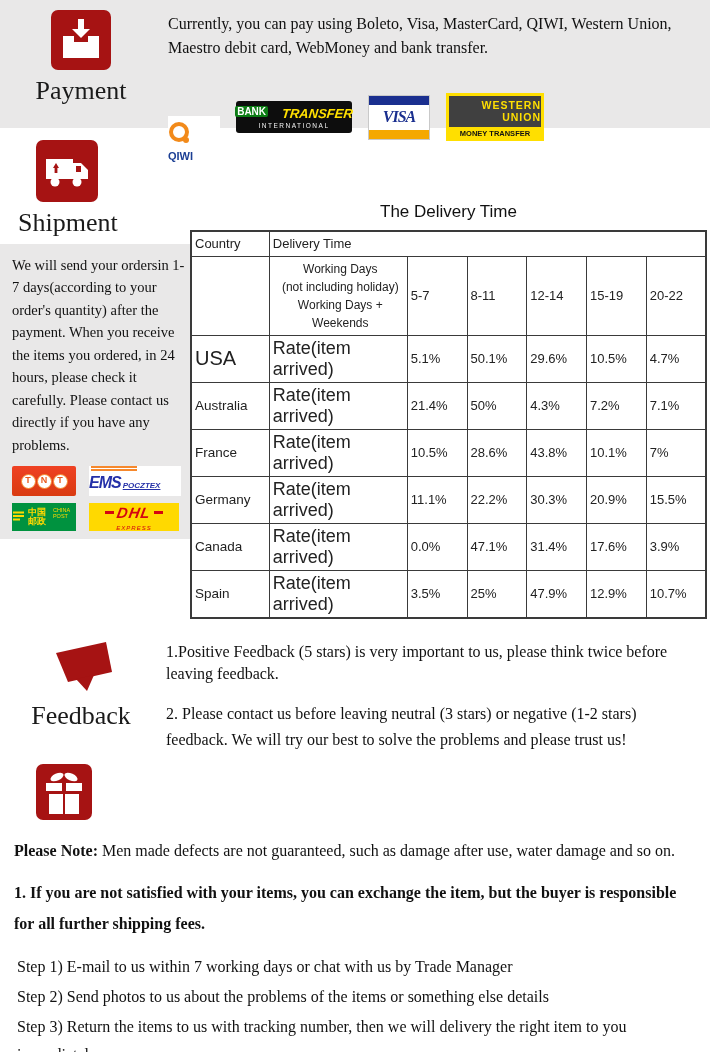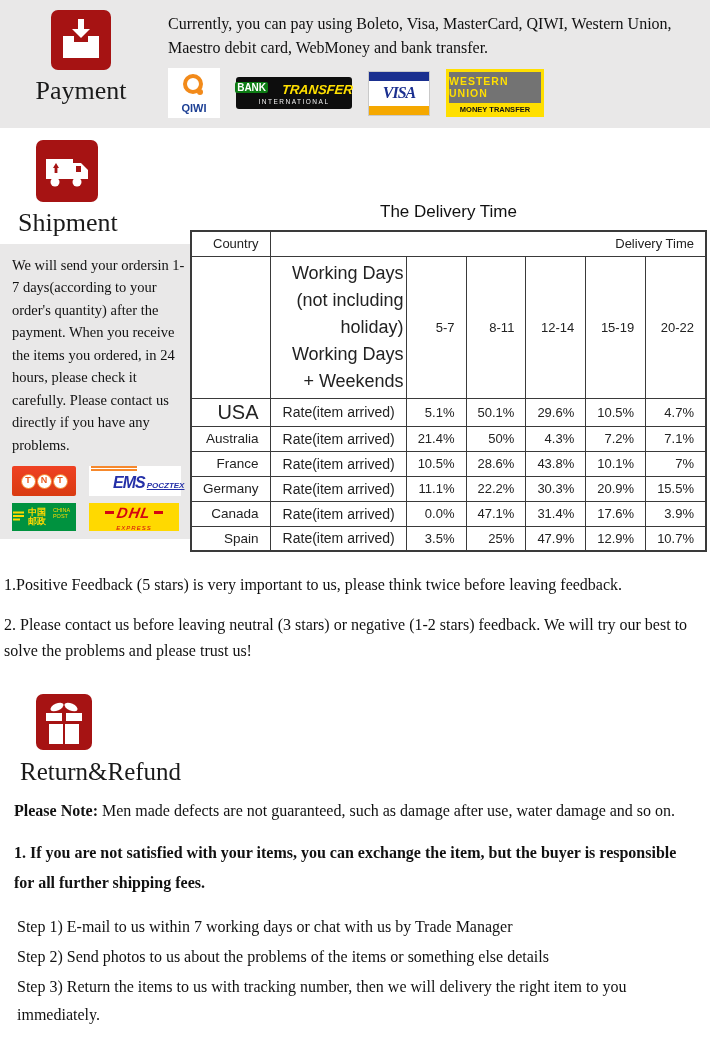--- a/index.html
+++ b/index.html
@@ -23,75 +23,75 @@
   .badge-col { width:162px; flex-shrink:0; display:flex; flex-direction:column; align-items:center; }
   .badge-label { font-size:26px; color:#1a1a1a; margin-top:2px; }
 
   
   .payment { background:#e9e8e8; height:128px; display:flex; padding-top:10px; }
   .payment-right { flex:1; padding:2px 14px 0 6px; }
   .payment-text { font-size:16px; line-height:1.5; padding-right:2px; }
   .logo-row { display:flex; align-items:center; gap:16px; margin-top:8px; }
 
   
-  .logo-qiwi { width:52px; height:50px; background:#fff; display:flex; flex-direction:column; align-items:center; justify-content:center; }
+  .logo-qiwi { width:52px; height:50px; background:#fff; display:flex; flex-direction:column; justify-content:center;margin-top:48px; }
   .logo-qiwi .q-text { color:#1c3f94; font-family:"Liberation Sans",sans-serif; font-weight:bold; font-size:11px; margin-top:1px; }
   .logo-bank { width:116px; height:32px; background:#0d0d0d; border-radius:3px; display:flex; flex-direction:column; align-items:center; justify-content:center; }
   .bank-row { display:flex; align-items:flex-start; gap:14px; }
   .bank-word { background:#0c7c14; color:#fff; font-family:"Liberation Sans",sans-serif; font-weight:bold; font-size:10px; padding:0 2px; border-radius:2px; }
   .transfer-word { color:#ffe000; font-family:"Liberation Sans",sans-serif; font-weight:bold; font-style:italic; font-size:13px; transform:skewX(-6deg); }
   .intl-word { color:#f2f2f2; font-family:"Liberation Sans",sans-serif; font-size:6.5px; letter-spacing:1.5px; margin-top:1px; }
   .logo-visa { width:62px; height:45px; background:#fff; border:1px solid #c9c9c9; display:flex; flex-direction:column; }
   .visa-band-top { height:9px; background:#1a2f8f; }
   .visa-mid { flex:1; display:flex; align-items:center; justify-content:center; }
   .visa-mid span { color:#1a2f8f; font-weight:bold; font-style:italic; font-size:16px; letter-spacing:-1px; }
   .visa-band-bot { height:9px; background:#f5a800; }
   .logo-wu { width:98px; height:48px; background:#ffdf00; display:flex; flex-direction:column; align-items:center; justify-content:center; padding:3px; }
-  .wu-black { background:#737373; width:100%; flex:1; display:flex; flex-direction:column; align-items:flex-start; justify-content:center; }
+  .wu-black { background:#404040; width:100%; flex:1; display:flex; flex-direction:column; align-items:flex-end; justify-content:center; }
   .wu-black span { color:#ffdf00; font-family:"Liberation Sans",sans-serif; font-weight:bold; font-size:10.5px; line-height:1.05; letter-spacing:1px; }
   .wu-sub { color:#111; font-family:"Liberation Sans",sans-serif; font-weight:bold; font-size:7.5px; margin-top:2px; }
 
   
   .shipment { display:flex; margin-top:12px; }
   .ship-left { width:190px; flex-shrink:0; }
   .ship-head { padding-left:36px; }
   .ship-head .badge-label { margin-left:-18px; }
   .ship-head-inner { display:flex; flex-direction:column; }
   .ship-note {
     background:#e9e8e8; margin-top:6px; padding:10px 4px 8px 12px;
     font-size:14.5px; line-height:1.55; min-height:278px;
   }
   .carrier-grid { display:grid; grid-template-columns:auto auto; gap:7px 8px; margin-top:10px; align-items:center; }
   .logo-tnt { width:64px; height:30px; background:linear-gradient(#ef4123,#d93a10); display:flex; align-items:center; justify-content:center; gap:1px; border-radius:2px; }
   .tnt-circle { width:15px; height:15px; background:#fff; border:1.5px solid #f6882c; border-radius:50%; display:flex; align-items:center; justify-content:center; color:#e8581c; font-family:"Liberation Sans",sans-serif; font-weight:bold; font-size:9px; }
   .logo-ems { width:92px; height:30px; background:#fff; display:flex; flex-direction:column; justify-content:center; }
   .ems-stripes { display:flex; flex-direction:column; gap:1px; width:46px; margin-left:2px; }
   .ems-stripes i { height:2px; background:#f6882c; display:block; }
-  .ems-row { display:flex; align-items:baseline; gap:2px;padding-left:24px; }
+  .ems-row { display:flex; align-items:baseline; gap:2px; }
   .ems-main { color:#2430a8; font-family:"Liberation Sans",sans-serif; font-weight:bold; font-style:italic; font-size:16px; letter-spacing:-1px; }
   .ems-sub { color:#2430a8; font-family:"Liberation Sans",sans-serif; font-weight:bold; font-style:italic; font-size:8px;text-decoration:underline; }
   .logo-cnpost { width:64px; height:28px; background:#00923f; display:flex; align-items:center; justify-content:center; gap:3px; }
   .cn-lines { display:flex; flex-direction:row; line-height:1; }
   .cn-main { color:#ffd900; font-size:9px; font-family:"Liberation Sans",sans-serif; font-weight:bold; }
   .cn-sub { color:#ffd900; font-size:5.5px; font-family:"Liberation Sans",sans-serif; }
   .logo-dhl { width:90px; height:28px; background:#ffd900; display:flex; flex-direction:column; align-items:center; justify-content:center; }
   .dhl-row { display:flex; align-items:center; gap:3px; }
   .dhl-dash { width:9px; height:3px; background:#d40511; display:inline-block; }
   .dhl-main { color:#d40511; font-family:"Liberation Sans",sans-serif; font-weight:bold; font-style:italic; font-size:15px; letter-spacing:1px; transform:skewX(-10deg); }
   .dhl-sub { color:#d40511; font-family:"Liberation Sans",sans-serif; font-style:italic; font-size:6px; letter-spacing:1px; }
 
   .delivery { flex:1; padding:0 3px 0 0; }
   .delivery-title { font-family:"Liberation Sans",sans-serif; font-size:17px; color:#111; text-align:center; margin:62px 0 8px; }
   table.dtable { width:100%; border-collapse:collapse; font-family:"Liberation Sans",sans-serif; font-size:13px; color:#222; border:2px solid #3a3a3a; }
-  .dtable td { border:1px solid #3a3a3a; text-align:right; padding:2px 11px; height:25px; }
-  .dtable .wd-cell { text-align:right; padding:3px 2px 3px 6px; font-size:18px; line-height:1.5; }
+  .dtable td { border:1px solid #3a3a3a; text-align:left; padding:2px 3px; height:25px; }
+  .dtable .wd-cell { text-align:center; padding:3px 2px 3px 6px; font-size:12px; line-height:1.5; }
   .dtable .wd-cell span { display:block; }
   .dtable .country-cell { font-size:13.5px; }
   .dtable tr.r-usa .country-cell { font-size:20px; }
-  .dtable .rate-cell { font-size:14px; }
+  .dtable .rate-cell { font-size:18px; }
 
   
   .feedback { display:flex; margin-top:18px; min-height:112px; }
   .feedback-texts { flex:1; padding:4px 14px 0 4px; font-size:16px; }
   .feedback-texts .p1 { margin-bottom:16px; line-height:1.4; }
   .feedback-texts .p2 { line-height:1.6; }
 
   
   .returns { margin-top:10px; }
   .returns-head { padding-left:36px; display:flex; flex-direction:column; }
@@ -300,40 +300,48 @@
           <td>47.9%</td>
           <td>12.9%</td>
           <td>10.7%</td>
         </tr>
       </tbody>
         </table>
     </div>
   </div>
 
   <div class="feedback">
+    <div class="badge-col">
+      <span>
+        <svg width="66" height="58" viewBox="0 0 66 58">
+          <polygon points="8,16 58,5 64,35 20,45" fill="#a61313"></polygon>
+          <polygon points="28,42 46,38 39,54" fill="#a61313"></polygon>
+        </svg>
+      </span>
+      <div class="badge-label">Feedback</div>
+    </div>
     <div class="feedback-texts">
       <div class="p1">1.Positive Feedback (5 stars) is very important to us, please think twice before leaving feedback.</div>
       <div class="p2">2. Please contact us before leaving neutral (3 stars) or negative  (1-2 stars) feedback. We will try our best to solve the problems and please trust us!</div>
     </div>
   </div>
 
   <div class="returns">
     <div class="returns-head">
       <span>
         <svg width="56" height="60" viewBox="0 0 56 60">
           <rect x="0" y="2" width="56" height="56" rx="7" fill="#a61313"></rect>
           <ellipse cx="21" cy="15" rx="7" ry="3.5" transform="rotate(-25 21 15)" fill="#fff"></ellipse>
           <ellipse cx="35" cy="15" rx="7" ry="3.5" transform="rotate(25 35 15)" fill="#fff"></ellipse>
           <rect x="10" y="21" width="16" height="8" fill="#fff"></rect>
           <rect x="30" y="21" width="16" height="8" fill="#fff"></rect>
           <rect x="13" y="32" width="14" height="20" fill="#fff"></rect>
           <rect x="29" y="32" width="14" height="20" fill="#fff"></rect>
         </svg>
       </span>
-      <div class="returns-label">Return&amp;Refund</div>
     </div>
     <div class="returns-body">
       <div class="note">
         <span class="bold">Please Note:</span><span> Men made defects are not guaranteed, such as damage after use, water damage and so on.</span>
       </div>
       <div class="p-bold">1. If you are not satisfied with your items, you can exchange the item, but the buyer is responsible for all further shipping fees.</div>
       <div class="steps">
         <div>Step 1) E-mail to us within 7 working days or chat with us by Trade Manager</div>
         <div>Step 2) Send photos to us about the problems of the items or something else details</div>
         <div>Step 3) Return the items to us with tracking number, then we will delivery the right item to you immediately.</div>

